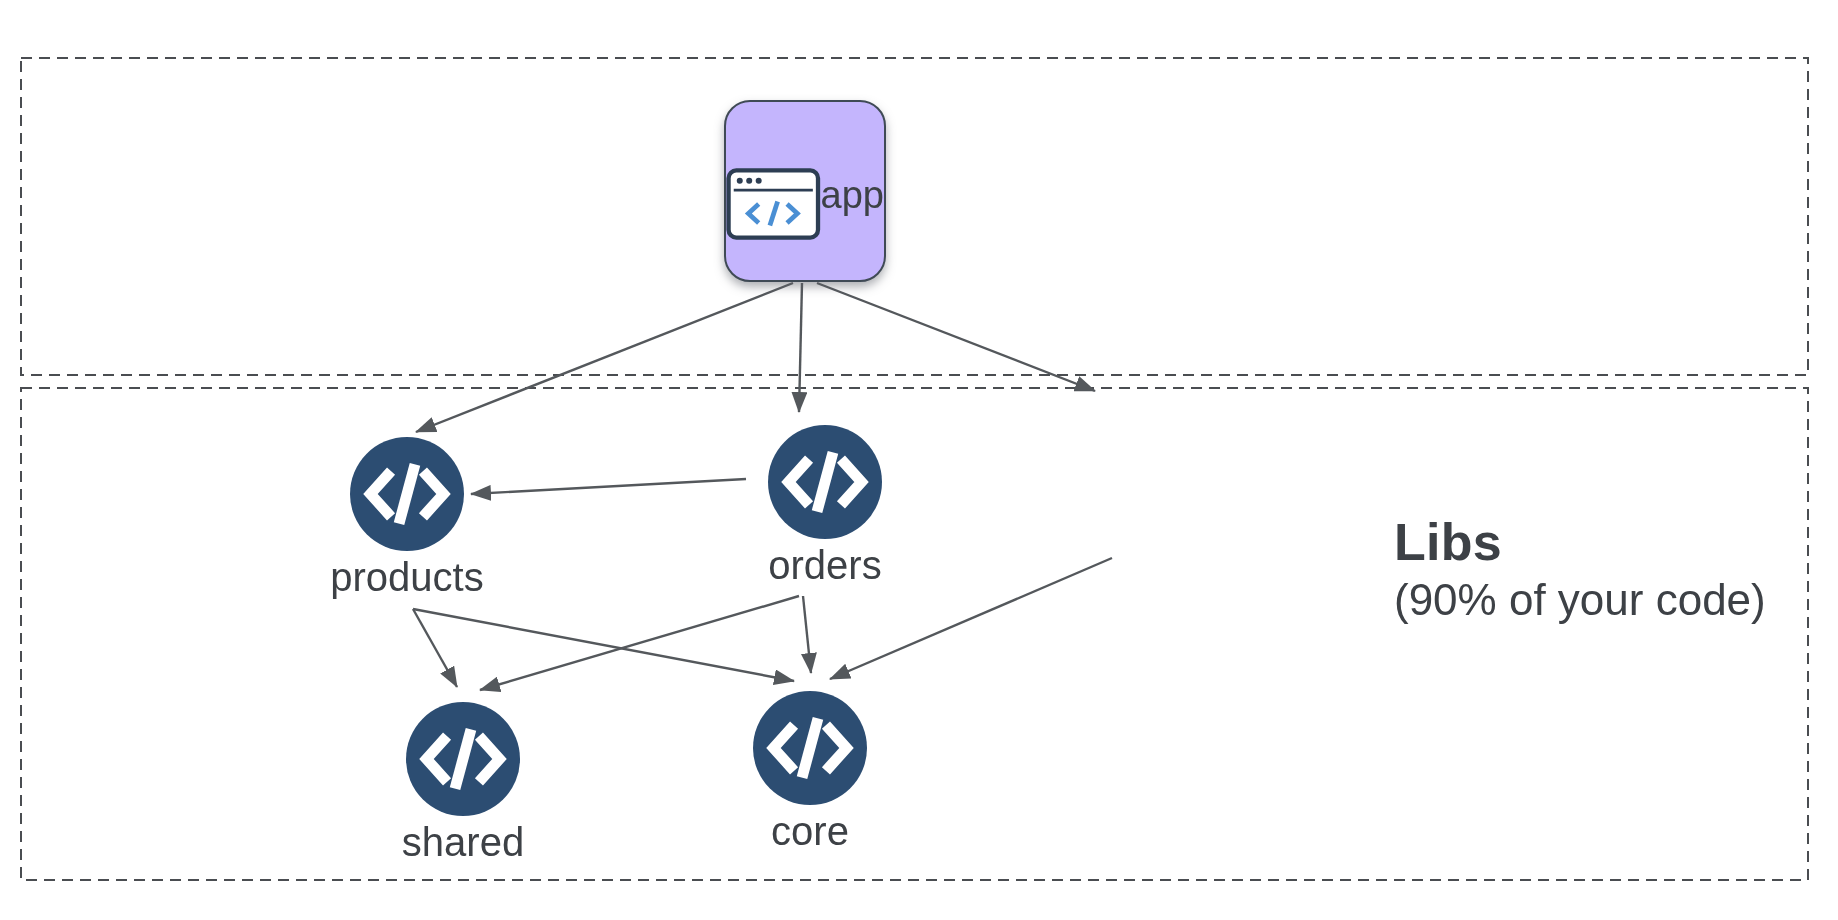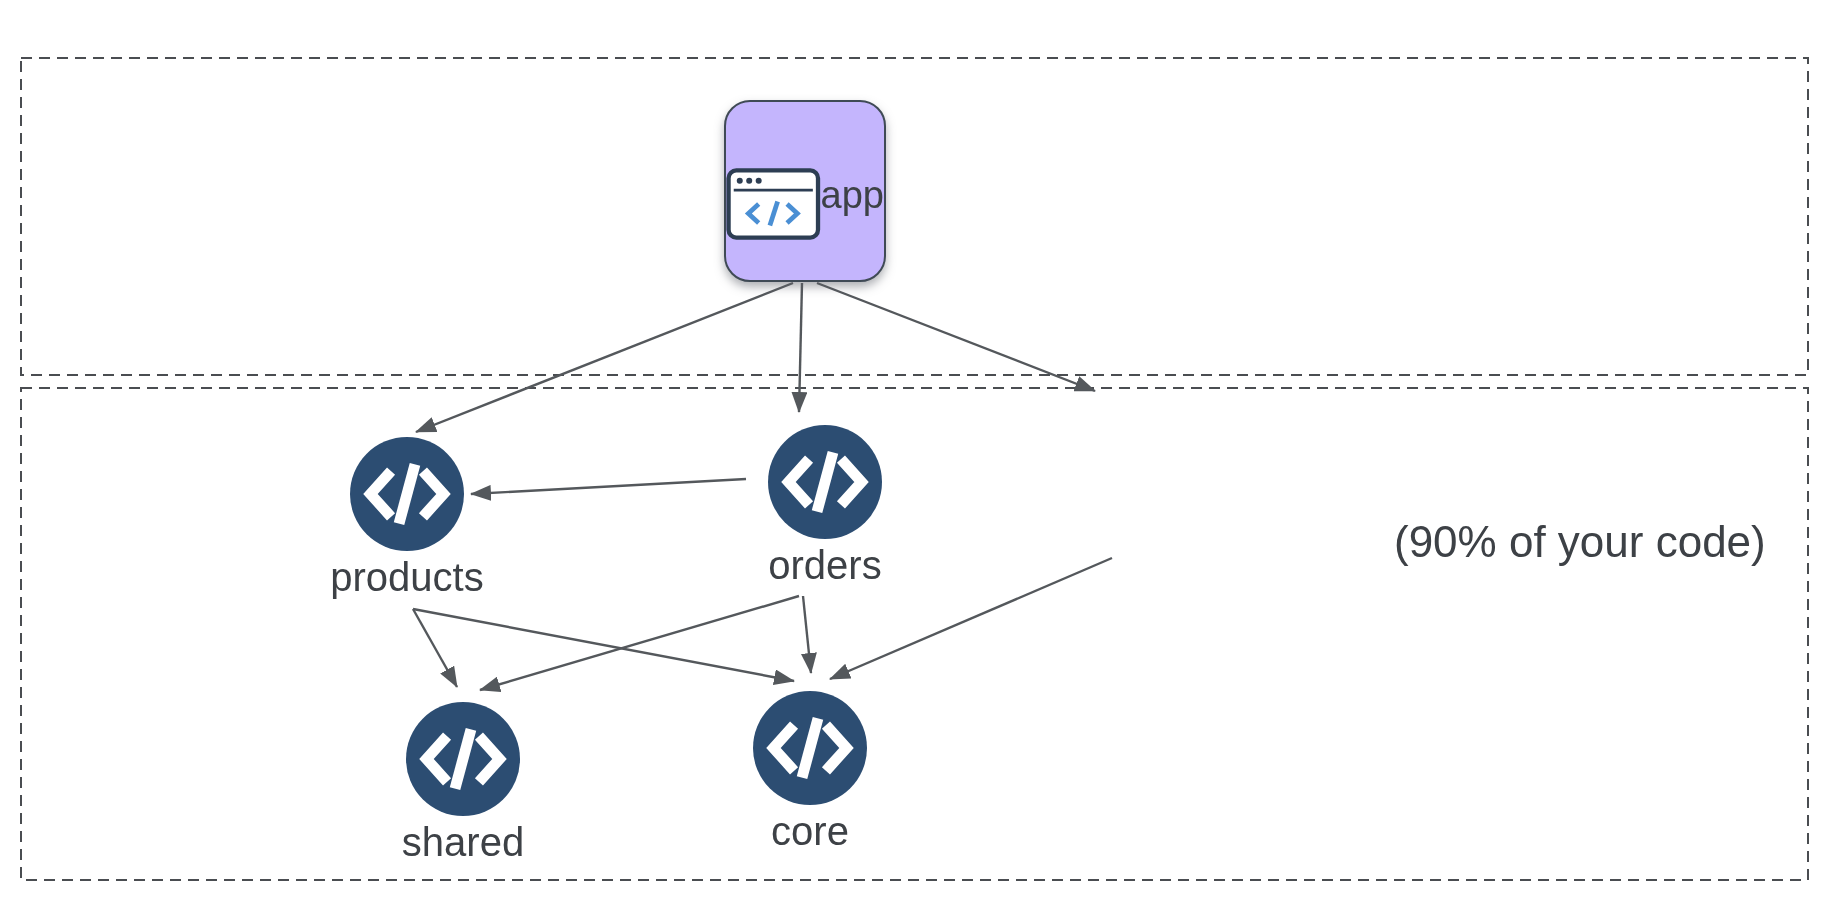--- a/index.html
+++ b/index.html
@@ -113,16 +113,17 @@
             <line x1="57" y1="24" x2="43" y2="76"></line>
             <polyline points="64,30 82,50 64,70"></polyline>
           </g>
         </svg>
         <div class="node-label">shared</div>
       </div>
     </div>
 
 
   <div class="section-label" style="left:1394px;top:513px">
+    <div class="sec-title">Libs</div>
     <div class="sec-sub">(90% of your code)</div>
   </div>
 
 </div>
 
 </body></html>

